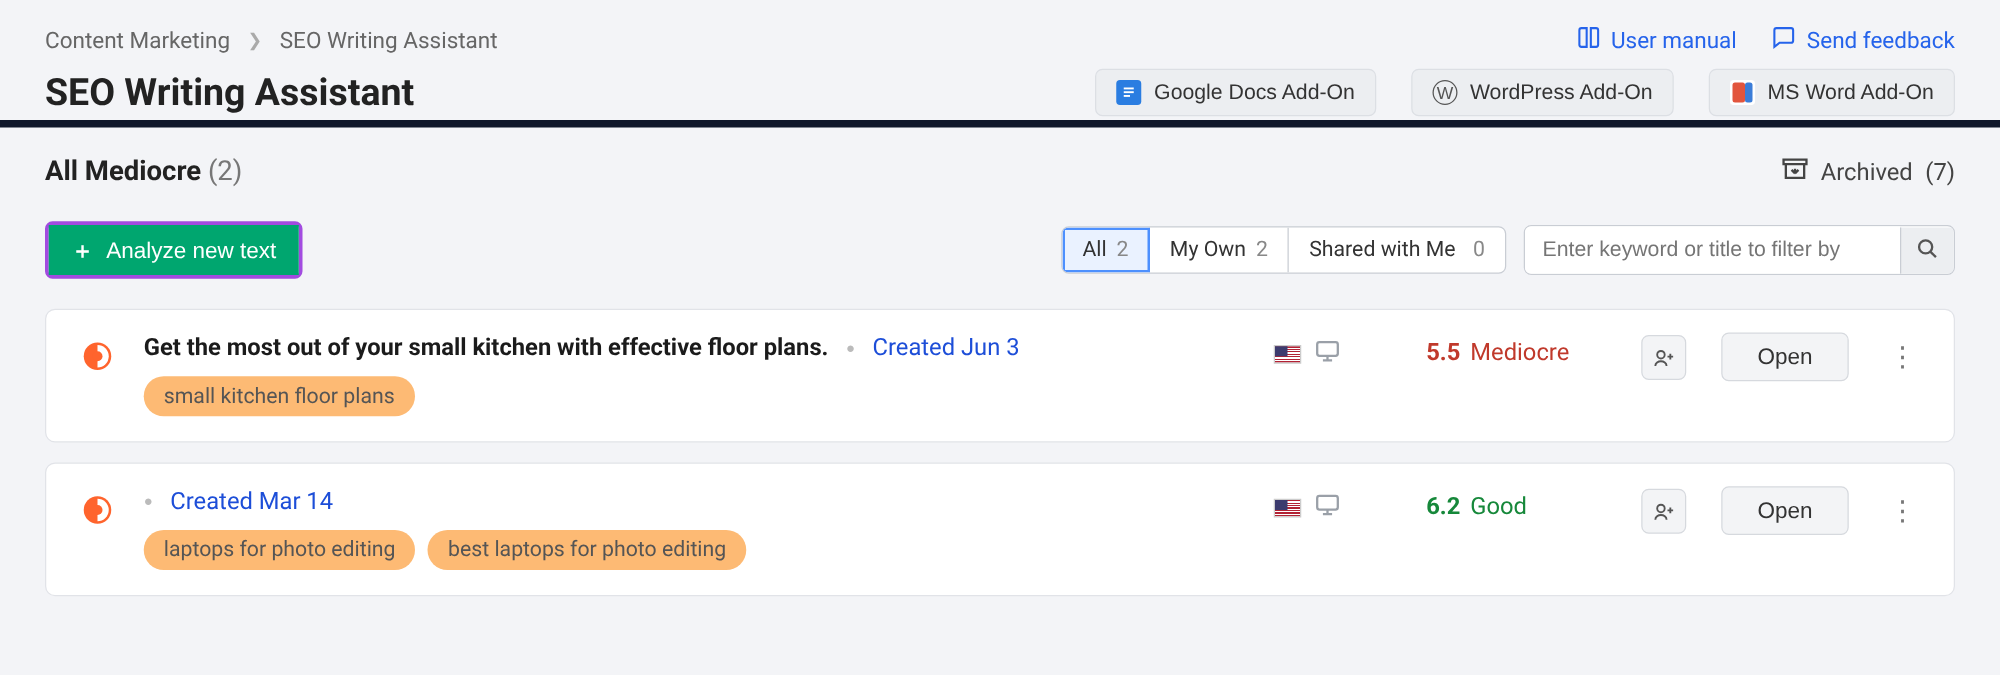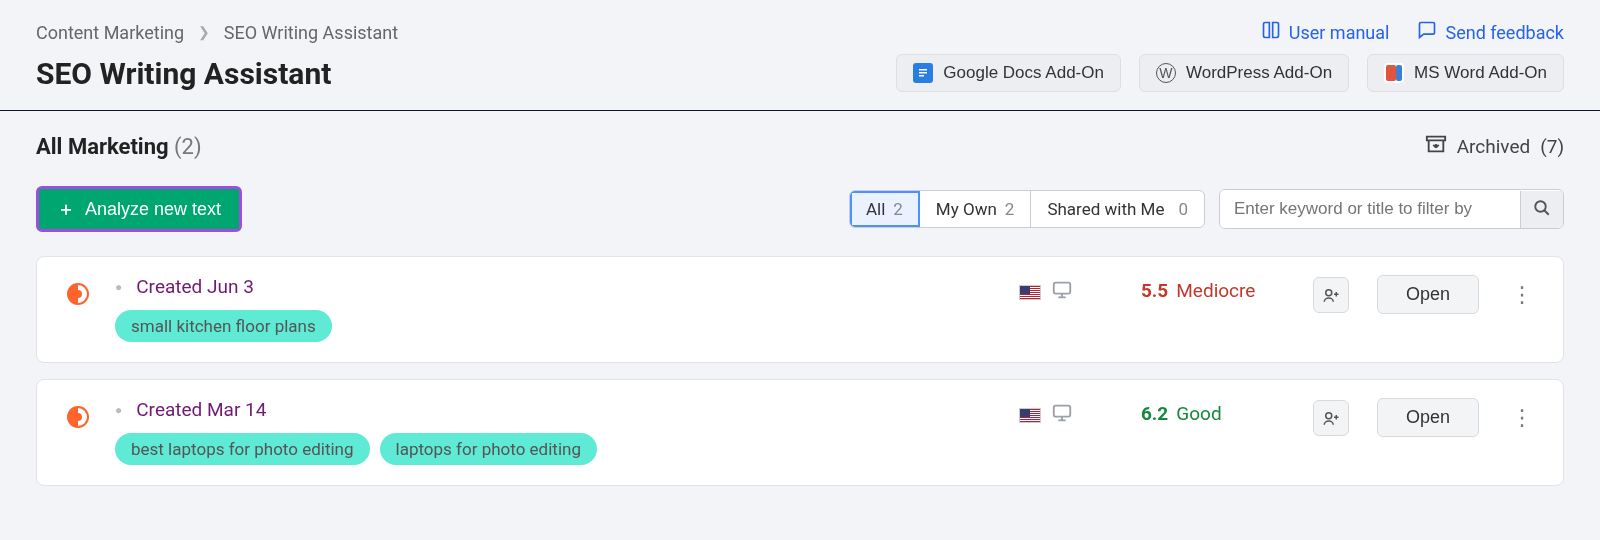--- a/index.html
+++ b/index.html
@@ -5,22 +5,22 @@
   * { box-sizing: border-box; margin: 0; padding: 0; }
   body {
     font-family: -apple-system, BlinkMacSystemFont, "Segoe UI", Roboto, Helvetica, Arial, sans-serif;
     background: #f3f4f7;
     color: #222;
     width: 1600px;
     height: 540px;
     overflow: hidden;
   }
   .top {
-    padding: 20px 36px 18px 36px;
-    border-bottom: 1px solid #0f172a;
+    padding: 20px 36px 3px 36px;
+    border-bottom: 6px solid #0f172a;
   }
   .breadcrumb-row {
     display: flex;
     justify-content: space-between;
     align-items: center;
     margin-bottom: 10px;
   }
   .breadcrumb {
     display: flex;
     align-items: center;
@@ -47,21 +47,21 @@
     justify-content: space-between;
     align-items: center;
   }
   h1.page-title {
     font-size: 30px;
     font-weight: 700;
     color: #222;
   }
   .addons {
     display: flex;
-    gap: 18px;
+    gap: 28px;
   }
   .addon-btn {
     display: flex;
     align-items: center;
     gap: 10px;
     background: #eceef1;
     border: 1px solid #dcdfe4;
     border-radius: 6px;
     padding: 8px 16px;
     font-size: 17px;
@@ -184,24 +184,24 @@
     margin-top: 4px;
   }
   .card-main { flex: 1; min-width: 0; }
   .card-title-row {
     display: flex; align-items: center; gap: 14px;
     font-size: 19px;
     margin-bottom: 12px;
   }
   .card-title { font-weight: 700; color: #1b1b1b; }
   .dot { color: #bbb; font-size: 12px; }
-  .created { color: #701a75; font-size: 19px; }
+  .created { color: #1d4ed8; font-size: 19px; }
   .tags { display: flex; gap: 10px; }
   .tag {
-    background: #5eead4;
+    background: #fdba74;
     color: #555;
     padding: 6px 16px;
     border-radius: 18px;
     font-size: 17px;
   }
   .card-meta {
     display: flex; align-items: center; gap: 10px;
     flex-shrink: 0;
     margin-top: 4px;
     width: 100px;
@@ -308,21 +308,21 @@
         <span class="addon-icon msword"></span>
         <span>MS Word Add-On</span>
       </button>
     </div>
   </div>
 </div>
 
 <div class="content">
   <div class="docs-header">
     <div class="docs-title">
-      <span>All Marketing</span>
+      <span>All Mediocre</span>
       <span class="count">(2)</span>
     </div>
     <div class="archived">
       <span>
         <svg width="22" height="22" viewBox="0 0 24 24" fill="none" stroke="#444" stroke-width="2">
             <path d="M4 8v12h16V8"></path>
             <path d="M2 4h20v4H2z"></path>
             <path d="M12 12v4m0 0l-3-3m3 3l3-3"></path>
           </svg>
       </span>
@@ -369,20 +369,21 @@
 
   <div class="cards" id="cards-container">
       <div class="card">
         <div class="doc-icon"><svg width="30" height="30" viewBox="0 0 30 30">
             <circle cx="15" cy="15" r="11" fill="#ff642d"></circle>
             <path d="M15 6 a9 9 0 0 1 0 18" fill="#fff"></path>
             <circle cx="15" cy="15" r="4" fill="#ff642d"></circle>
           </svg></div>
         <div class="card-main">
           <div class="card-title-row">
+            <span class="card-title">Get the most out of your small kitchen with effective floor plans.</span>
             <span class="dot">●</span>
             <span class="created">Created Jun 3</span>
           </div>
           <div class="tags">
             <span class="tag">small kitchen floor plans</span>
           </div>
         </div>
         <div class="card-meta">
           <span class="flag"></span>
           <span class="device-icon"><svg width="22" height="22" viewBox="0 0 24 24" fill="none" stroke="#9aa0a8" stroke-width="2">
@@ -413,22 +414,22 @@
             <circle cx="15" cy="15" r="11" fill="#ff642d"></circle>
             <path d="M15 6 a9 9 0 0 1 0 18" fill="#fff"></path>
             <circle cx="15" cy="15" r="4" fill="#ff642d"></circle>
           </svg></div>
         <div class="card-main">
           <div class="card-title-row">
             <span class="dot">●</span>
             <span class="created">Created Mar 14</span>
           </div>
           <div class="tags">
+            <span class="tag">laptops for photo editing</span>
             <span class="tag">best laptops for photo editing</span>
-            <span class="tag">laptops for photo editing</span>
           </div>
         </div>
         <div class="card-meta">
           <span class="flag"></span>
           <span class="device-icon"><svg width="22" height="22" viewBox="0 0 24 24" fill="none" stroke="#9aa0a8" stroke-width="2">
               <rect x="3" y="4" width="18" height="12" rx="2"></rect>
               <line x1="8" y1="20" x2="16" y2="20"></line>
               <line x1="12" y1="16" x2="12" y2="20"></line>
             </svg></span>
         </div>

